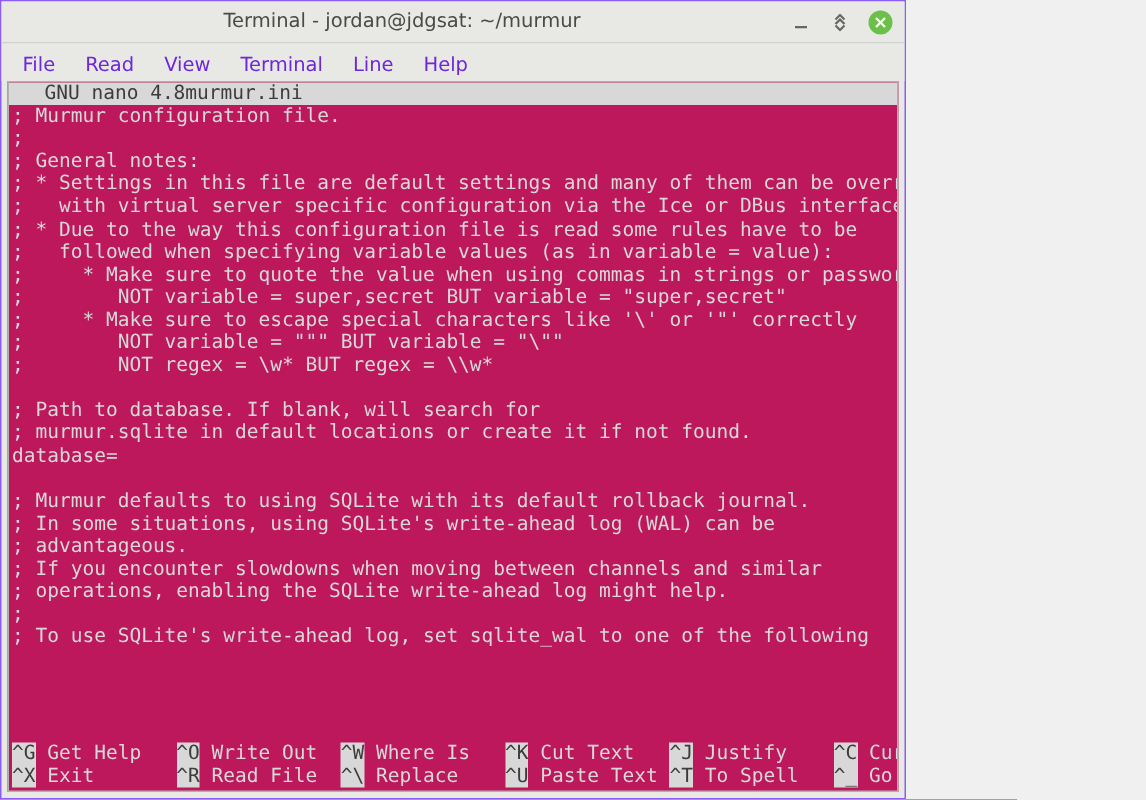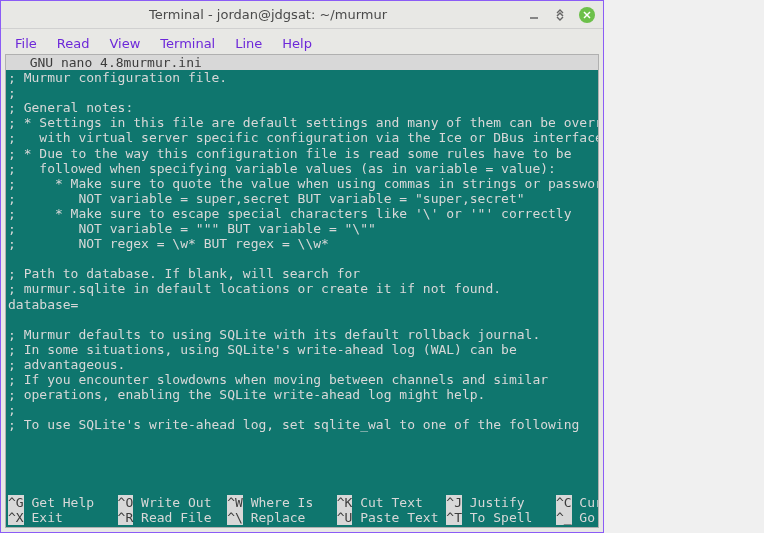--- a/index.html
+++ b/index.html
@@ -66,21 +66,21 @@
       padding: 0 6px;
       gap: 4px;
       color: #6d28d9;
     }
     .menubar .menu-item {
       padding: 3px 8px;
       cursor: pointer;
     }
     .terminal {
       flex: 1;
-      background: #0f766e;
+      background: #be185d;
       font-family: "DejaVu Sans Mono", "Liberation Mono", monospace;
       font-size: 13px;
       line-height: 15.1px;
       color: #d8d8d8;
       overflow: hidden;
       display: flex;
       flex-direction: column;
       margin: 0 4px 4px 4px;
       border: 1px solid #b0b0b0;
     }

